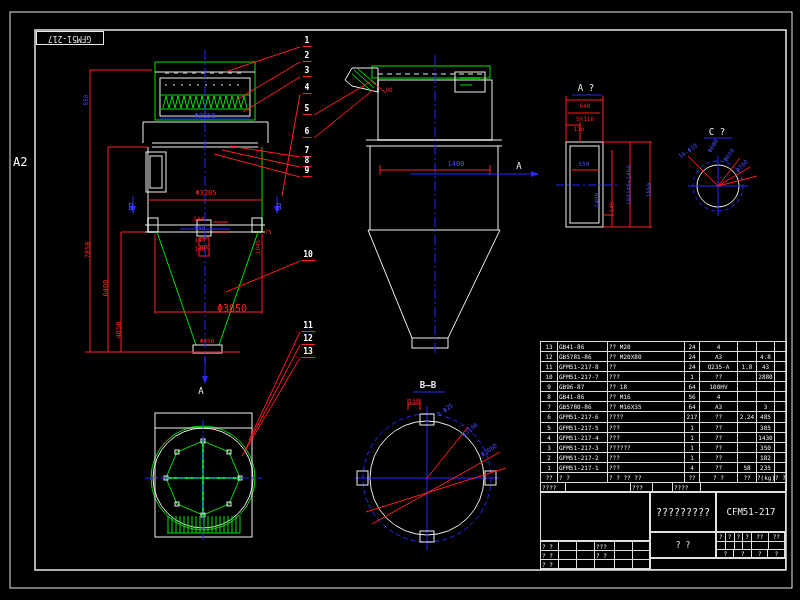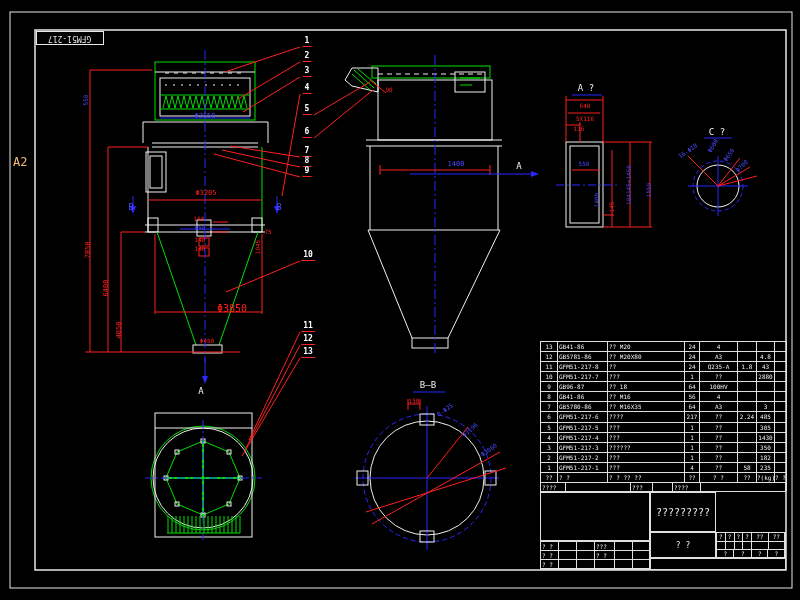--- a/index.html
+++ b/index.html
@@ -5,21 +5,21 @@
   html,body{margin:0;padding:0;background:#000;}
   #page{position:relative;width:800px;height:600px;background:#000;overflow:hidden;
         font-family:"DejaVu Sans Mono",monospace;color:#f0f0f0;}
   svg{position:absolute;left:0;top:0;}
   .lbl{position:absolute;white-space:nowrap;line-height:1;}
   .ann{position:absolute;white-space:nowrap;line-height:1;transform:translate(-50%,-50%);}
   .c-red{color:#ff2020;} .c-blue{color:#4a4aff;} .c-w{color:#f0f0f0;}
   .balloon{position:absolute;transform:translate(-50%,-50%);font-size:8px;font-weight:bold;
            color:#fff;padding:0 2px 1px 2px;border-bottom:1px solid #ff2020;line-height:1;}
   
-  #a2-label{left:13px;top:156px;font-size:12px;color:#fdba74;}
+  #a2-label{left:13px;top:156px;font-size:12px;color:#ffffff;}
   #code-box{position:absolute;left:36px;top:31px;width:66px;height:12px;border:1px solid #e8e8e8;
             display:flex;align-items:center;justify-content:center;}
   #code-box span{font-size:8px;transform:rotate(180deg);color:#e8e8e8;line-height:1;}
   
   #pt-body{position:absolute;left:540px;top:341px;width:246px;height:141px;display:grid;
            grid-template-columns:17px 50px 77px 15px 38px 19px 18px 12px;
            grid-template-rows:repeat(14,1fr);border-left:1px solid #e0e0e0;border-top:1px solid #e0e0e0;}
   .pt-cell{border-right:1px solid #e0e0e0;border-bottom:1px solid #e0e0e0;font-size:6px;
            line-height:9px;padding-left:1px;overflow:hidden;white-space:nowrap;color:#f0f0f0;}
   .pt-cell.ctr{text-align:center;padding-left:0;}
@@ -262,21 +262,21 @@
       <span class="ann c-blue" style="left: 584px; top: 164px; font-size: 6px; transform: translate(-50%, -50%) rotate(0deg);">550</span>
       <span class="ann c-blue" style="left: 597px; top: 200px; font-size: 6px; transform: translate(-50%, -50%) rotate(-90deg);">1400</span>
       <span class="ann c-red" style="left: 612px; top: 207px; font-size: 6px; transform: translate(-50%, -50%) rotate(-90deg);">145</span>
       <span class="ann c-blue" style="left: 629px; top: 185px; font-size: 6px; transform: translate(-50%, -50%) rotate(-90deg);">10X145=1450</span>
       <span class="ann c-blue" style="left: 649px; top: 190px; font-size: 6px; transform: translate(-50%, -50%) rotate(-90deg);">1550</span>
       <span class="ann c-w" style="left: 717px; top: 132px; font-size: 9px; transform: translate(-50%, -50%) rotate(0deg);">C ?</span>
       <span class="ann c-blue" style="left: 688px; top: 151px; font-size: 6px; transform: translate(-50%, -50%) rotate(-35deg);">16-Φ18</span>
       <span class="ann c-blue" style="left: 713px; top: 146px; font-size: 6px; transform: translate(-50%, -50%) rotate(-60deg);">Φ600</span>
       <span class="ann c-blue" style="left: 729px; top: 155px; font-size: 6px; transform: translate(-50%, -50%) rotate(-55deg);">Φ650</span>
       <span class="ann c-blue" style="left: 742px; top: 166px; font-size: 6px; transform: translate(-50%, -50%) rotate(-45deg);">Φ700</span>
-      <span class="ann c-w" style="left: 428px; top: 385px; font-size: 9px; transform: translate(-50%, -50%) rotate(0deg);">B—B</span>
+      <span class="ann c-w" style="left: 428px; top: 385px; font-size: 9px; transform: translate(-50%, -50%) rotate(0deg); font-weight: bold;">B—B</span>
       <span class="ann c-red" style="left: 414px; top: 401px; font-size: 6px; transform: translate(-50%, -50%) rotate(0deg);">150</span>
       <span class="ann c-blue" style="left: 445px; top: 410px; font-size: 6px; transform: translate(-50%, -50%) rotate(-35deg);">8-Φ25</span>
       <span class="ann c-blue" style="left: 470px; top: 430px; font-size: 6px; transform: translate(-50%, -50%) rotate(-40deg);">Φ3196</span>
       <span class="ann c-blue" style="left: 489px; top: 450px; font-size: 6px; transform: translate(-50%, -50%) rotate(-35deg);">Φ3060</span>
     </div>
   <div id="balloon-layer">
       <span class="balloon" style="left: 307px; top: 42px;">1</span>
       <span class="balloon" style="left: 307px; top: 57px;">2</span>
       <span class="balloon" style="left: 307px; top: 72px;">3</span>
       <span class="balloon" style="left: 307px; top: 89px;">4</span>
@@ -429,20 +429,21 @@
       <div></div>
       <div></div>
       <div>? ?</div>
       <div></div>
       <div></div>
       <div></div>
       <div></div>
       <div></div>
     </div>
   <div class="tb" id="tb-title">?????????</div>
+  <div class="tb" id="tb-dwgno">CFM51-217</div>
   <div class="tb" id="tb-scale">? ?</div>
   <div class="tb" id="tb-mini">
     <div class="mrow">
       <div style="width:9px">?</div>
       <div style="width:9px">?</div>
       <div style="width:9px">?</div>
       <div style="width:9px">?</div>
       <div style="width:17px">??</div>
       <div style="width:17px">??</div>
     </div>

